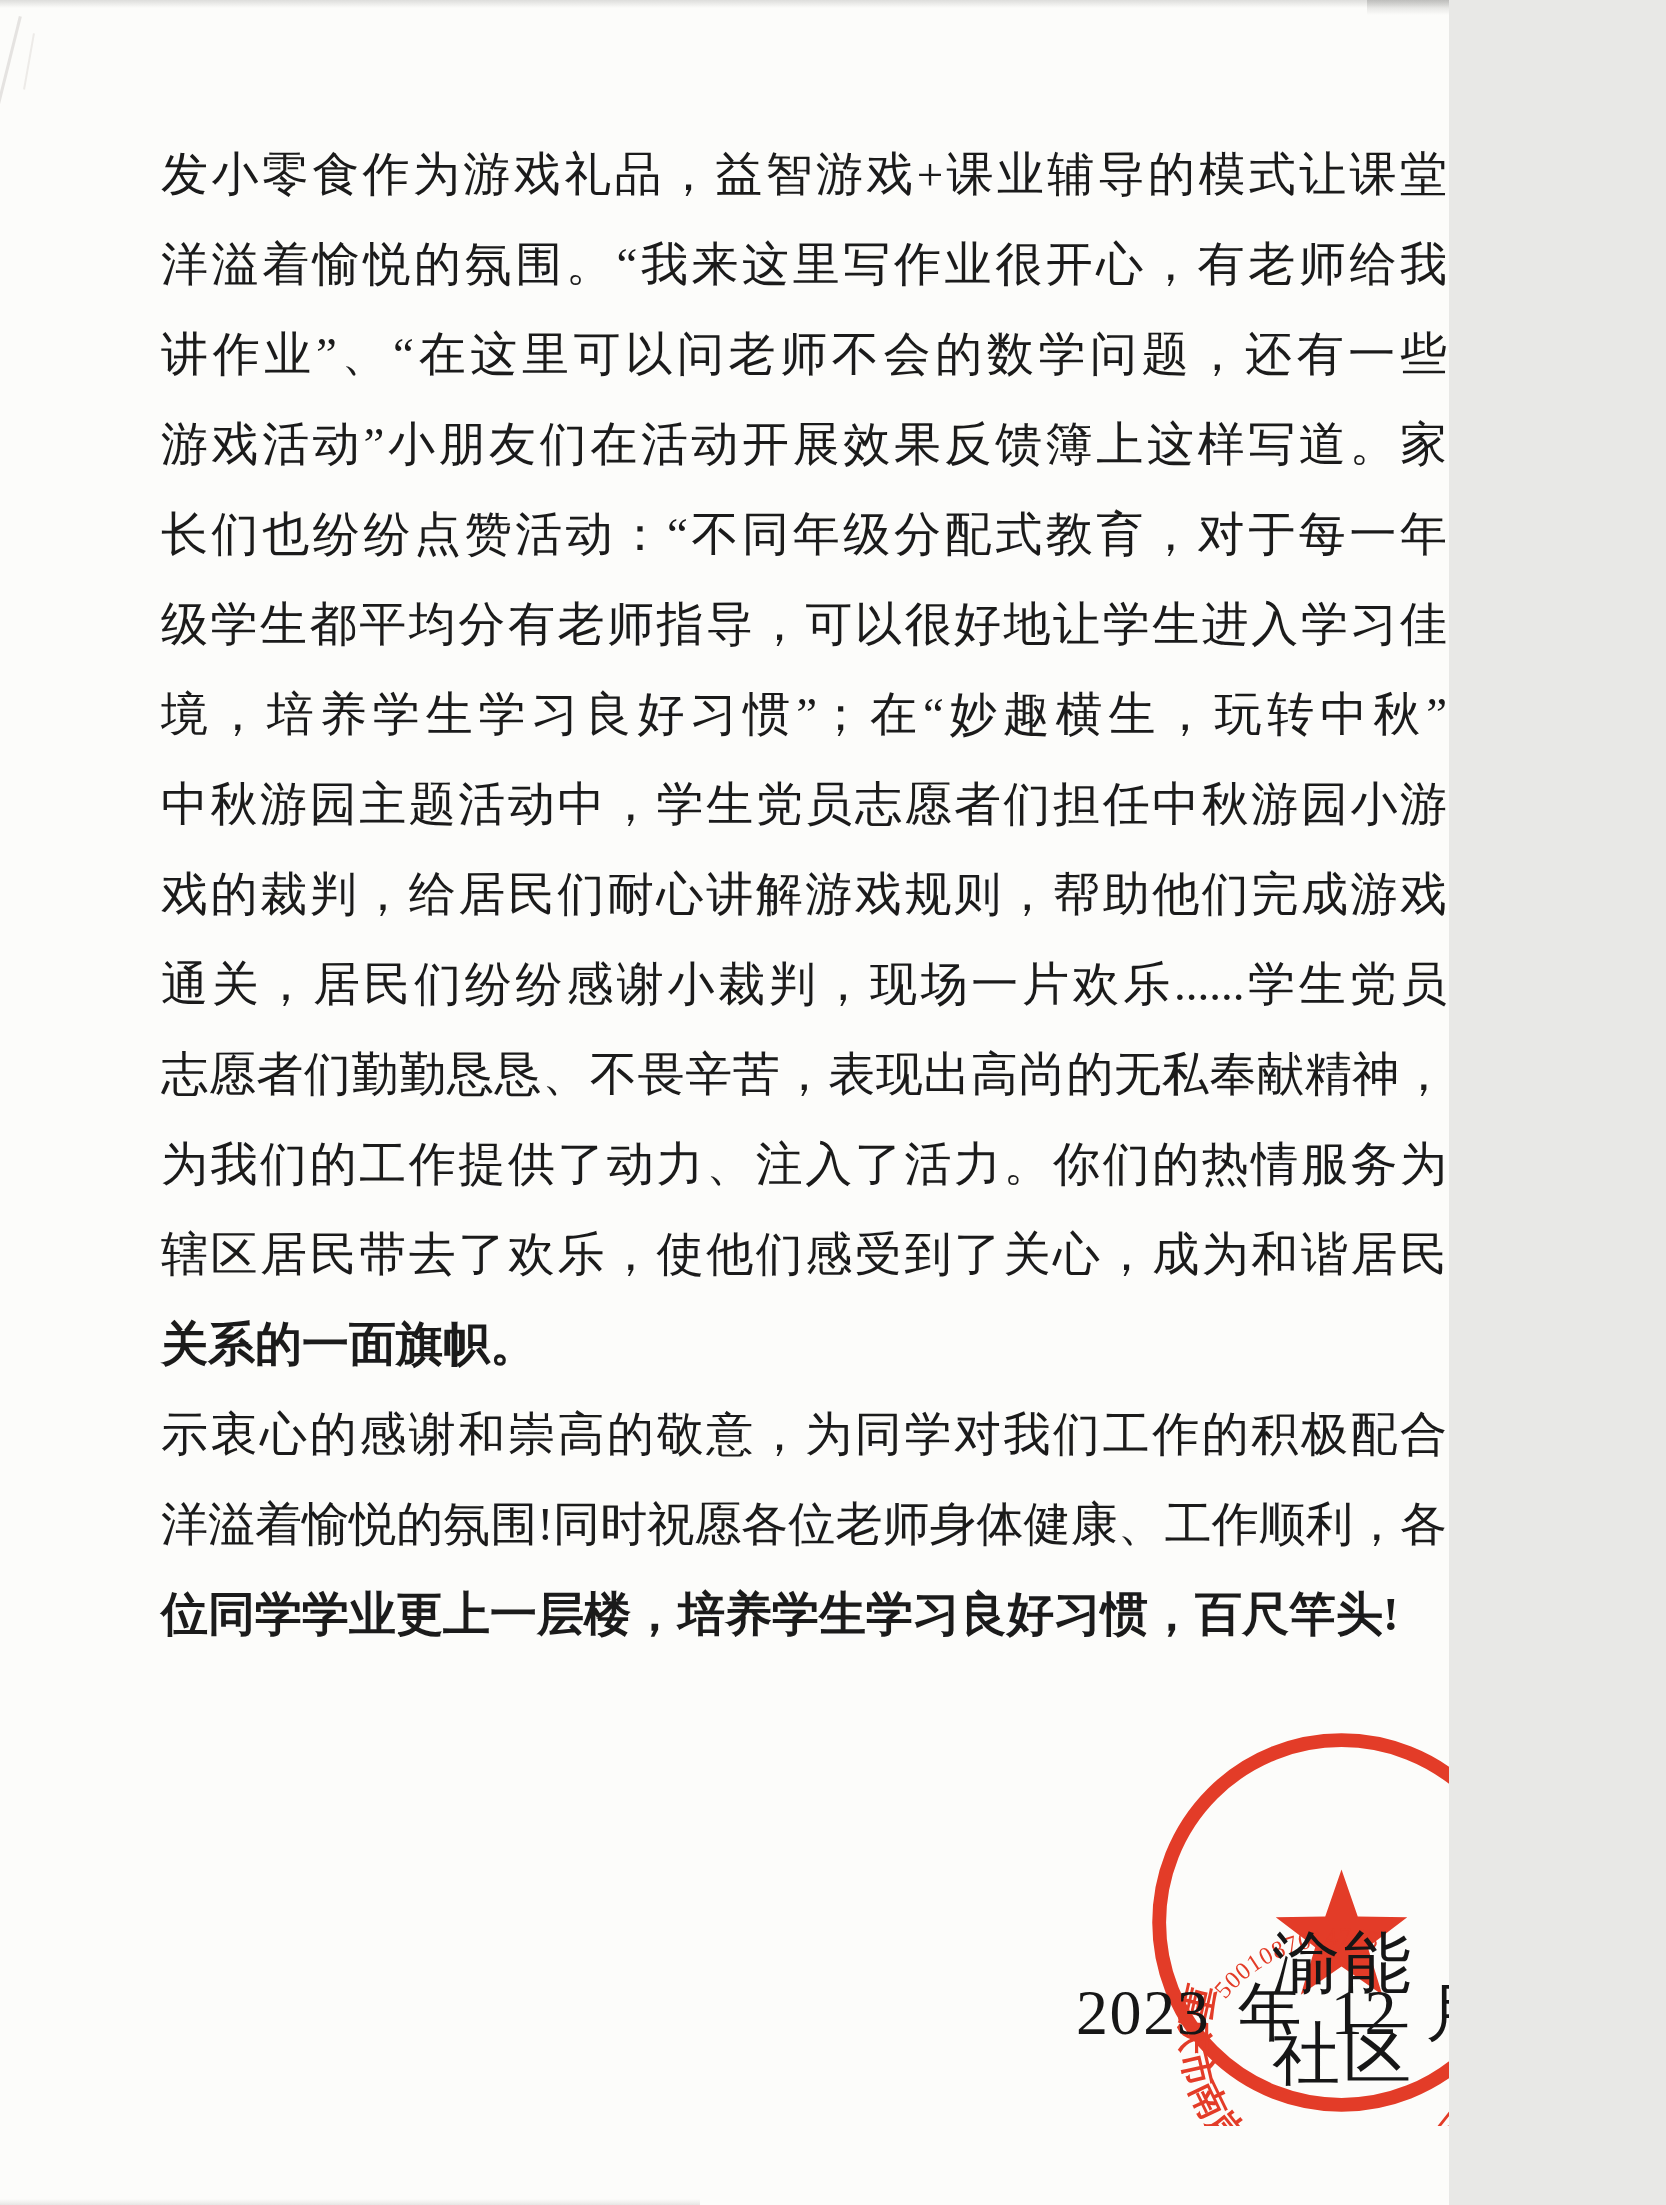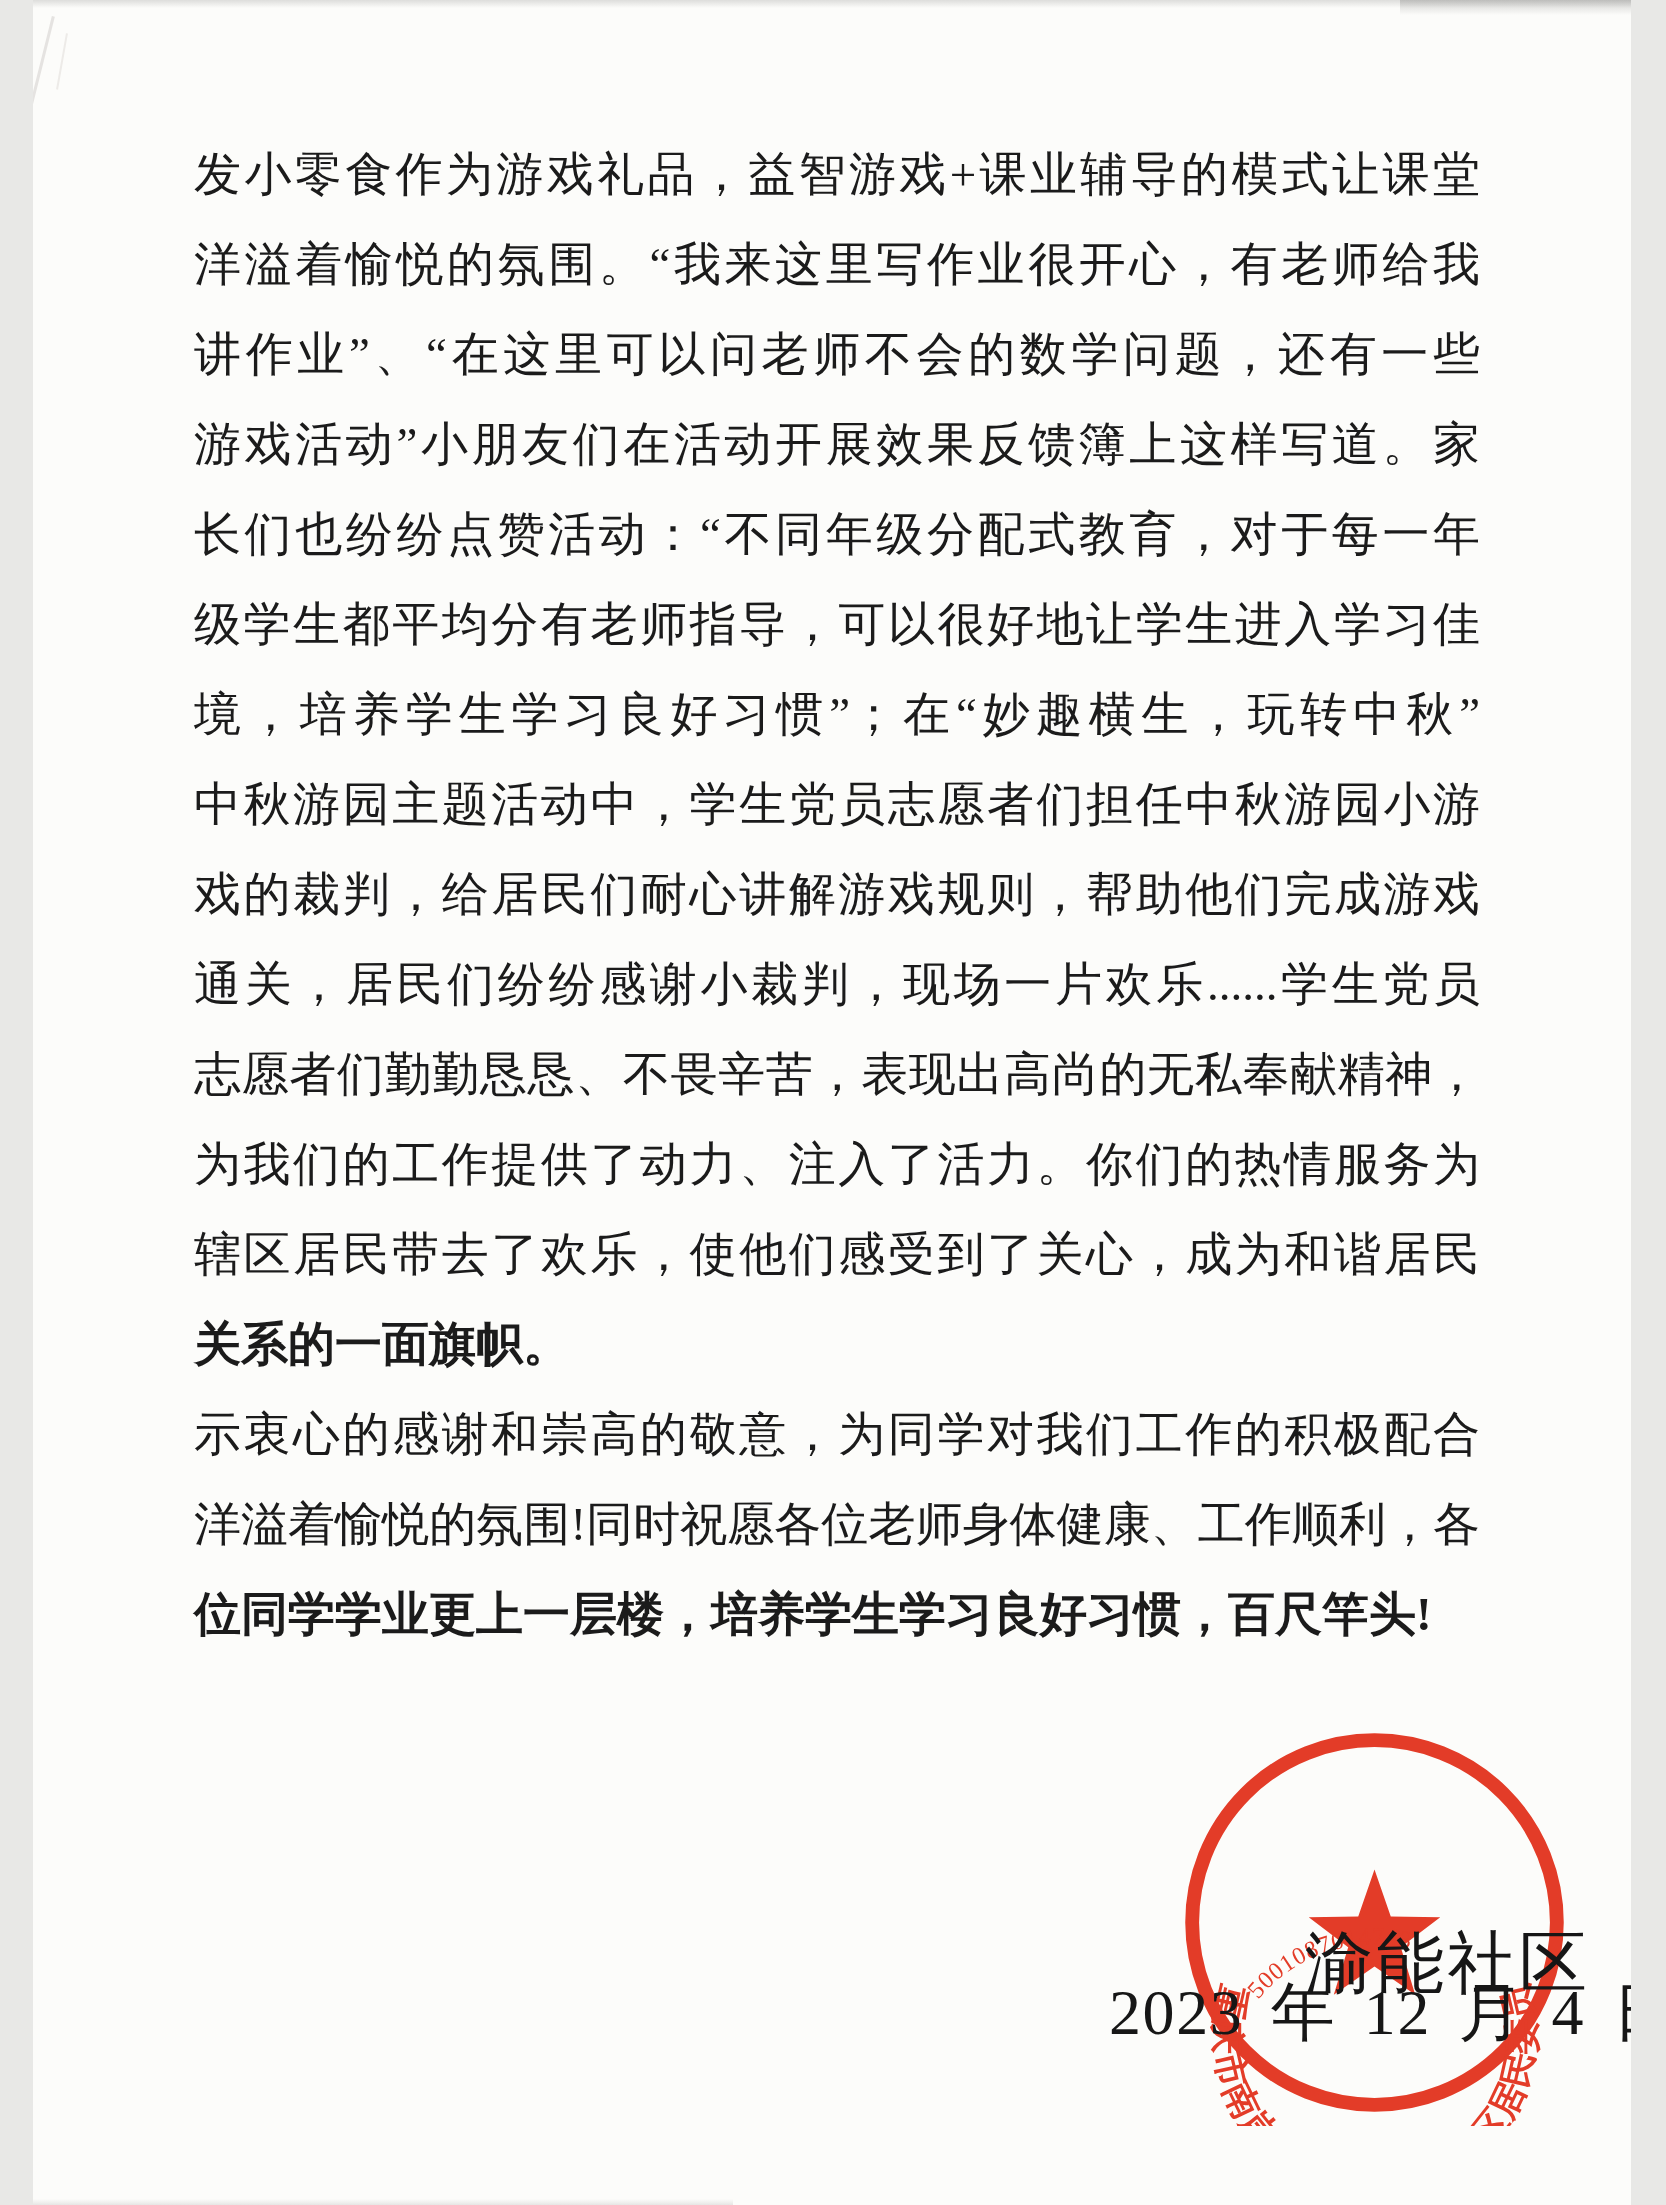--- a/index.html
+++ b/index.html
@@ -2,26 +2,25 @@
 <html style="font-size:13px"><head>
 <meta charset="utf-8">
 <style>
   html, body {
     margin: 0;
     padding: 0;
     background: #e8e8e6;
   }
   .page {
     position: relative;
-    width: 1598px;
+    width: 1449px;
     height: 2205px;
     background: #fcfcfa;
     overflow: hidden;
     font-family: "Liberation Serif", "DejaVu Serif", serif;
-    margin-left: 33px;
   }
   
   .body-text {
     position: absolute;
     left: 161px;
     top: 129px;
     width: 1286px;
   }
   .line {
     height: 90px;

